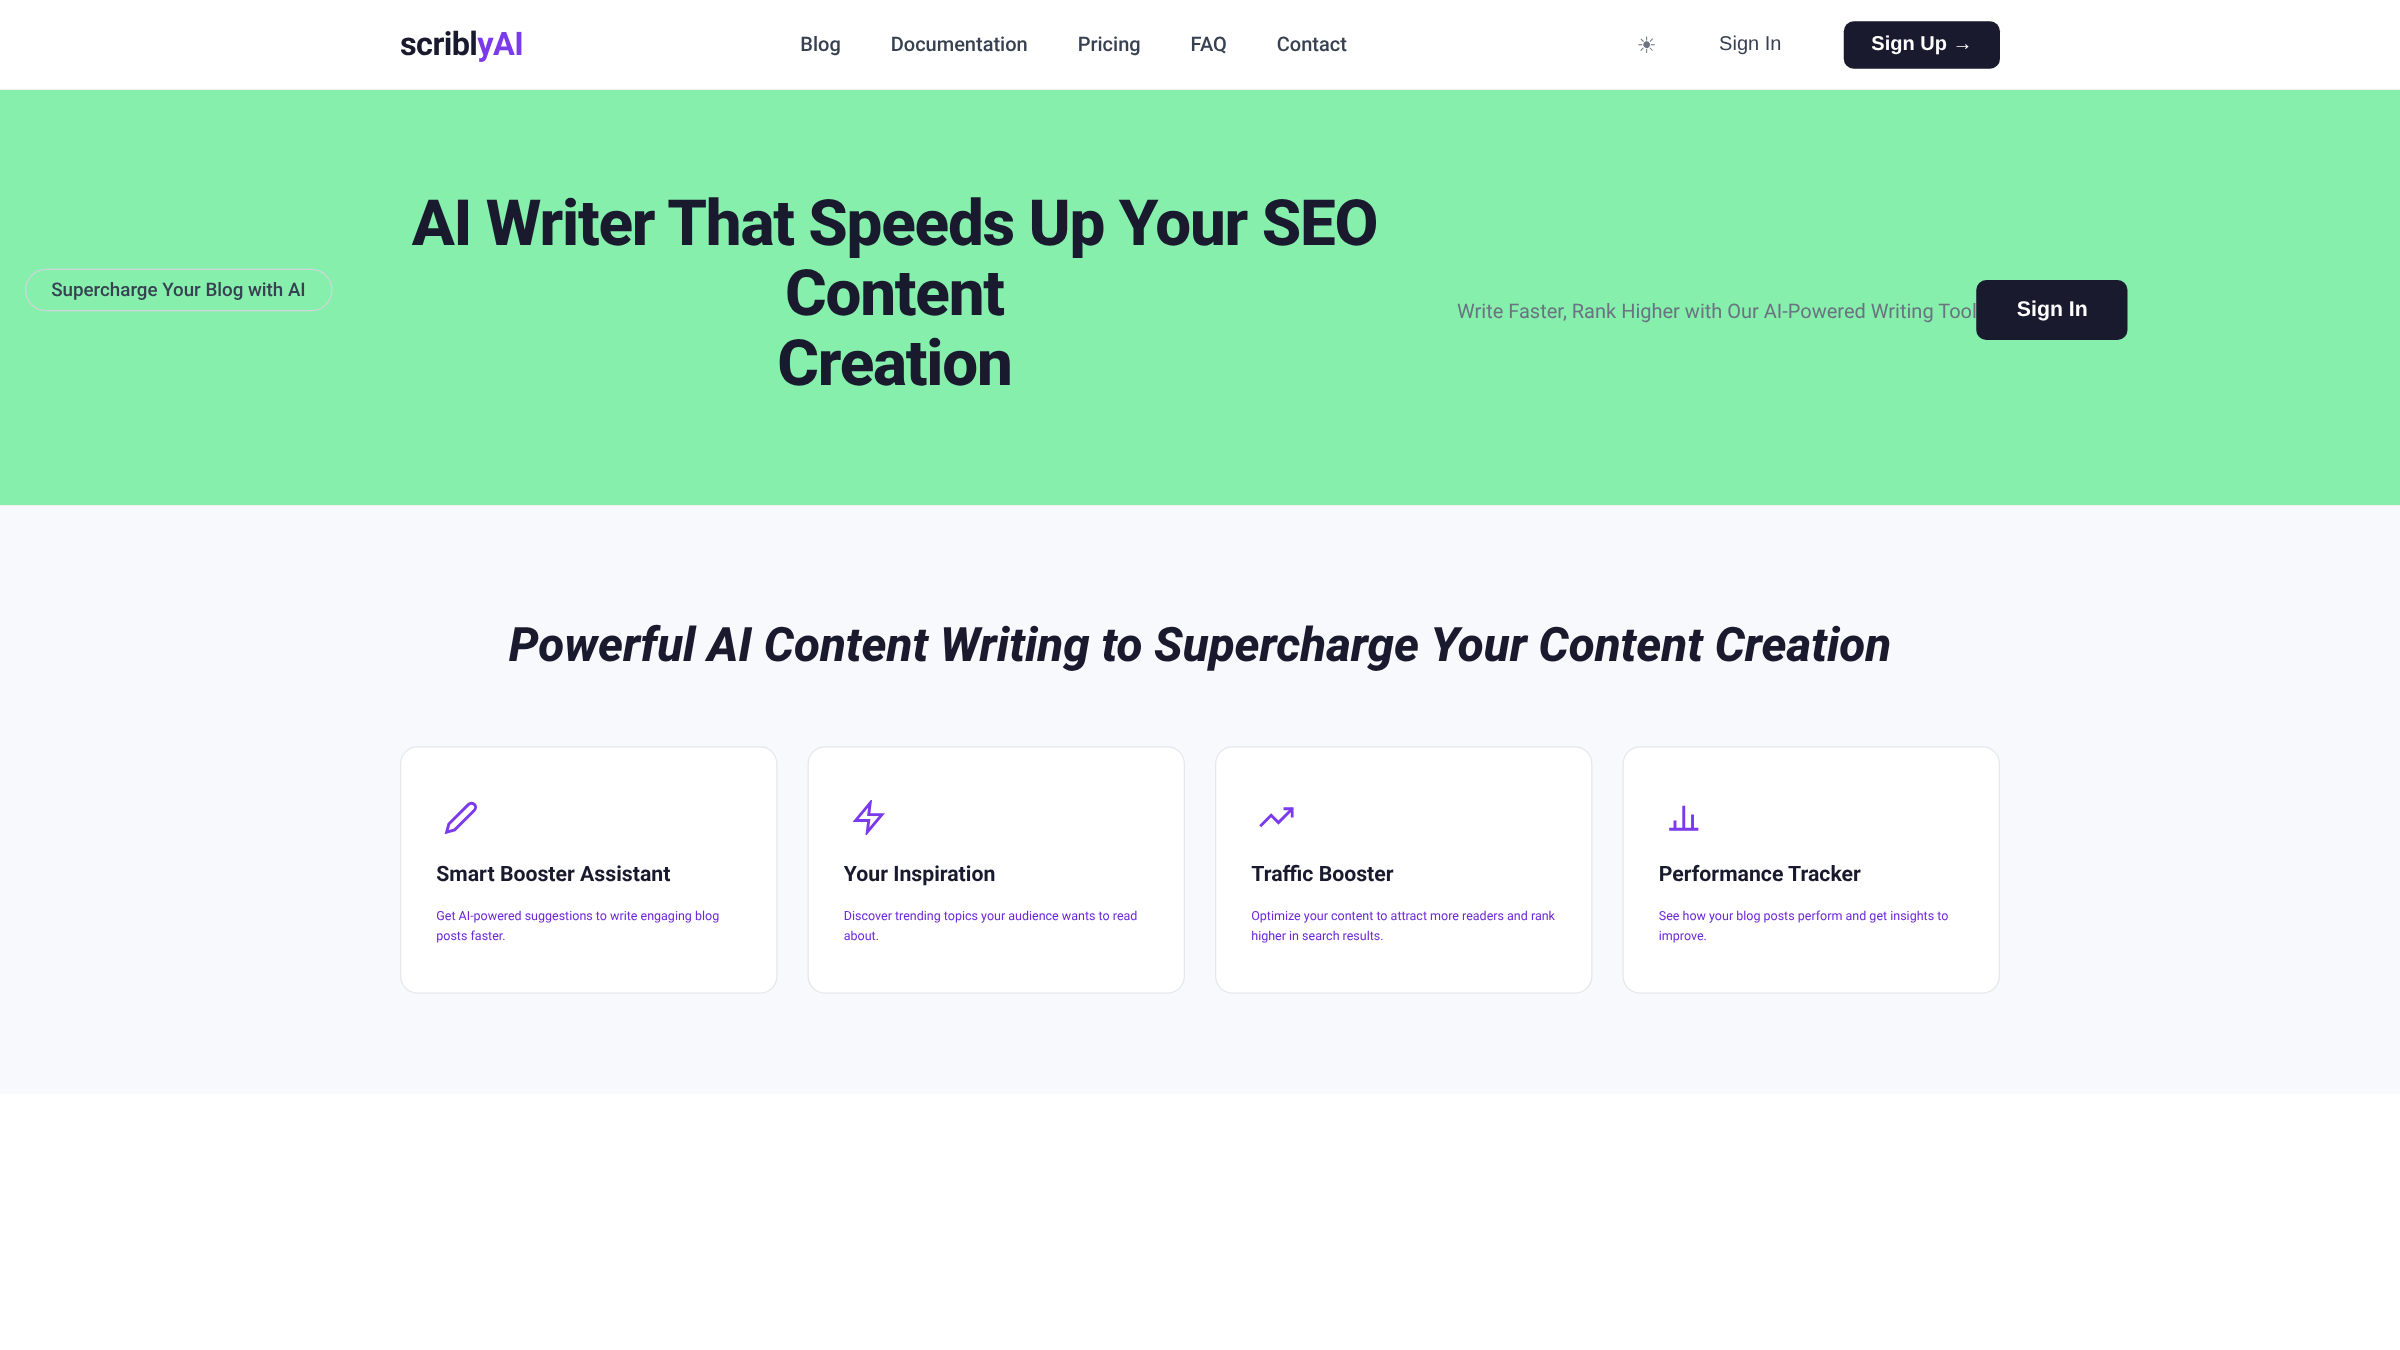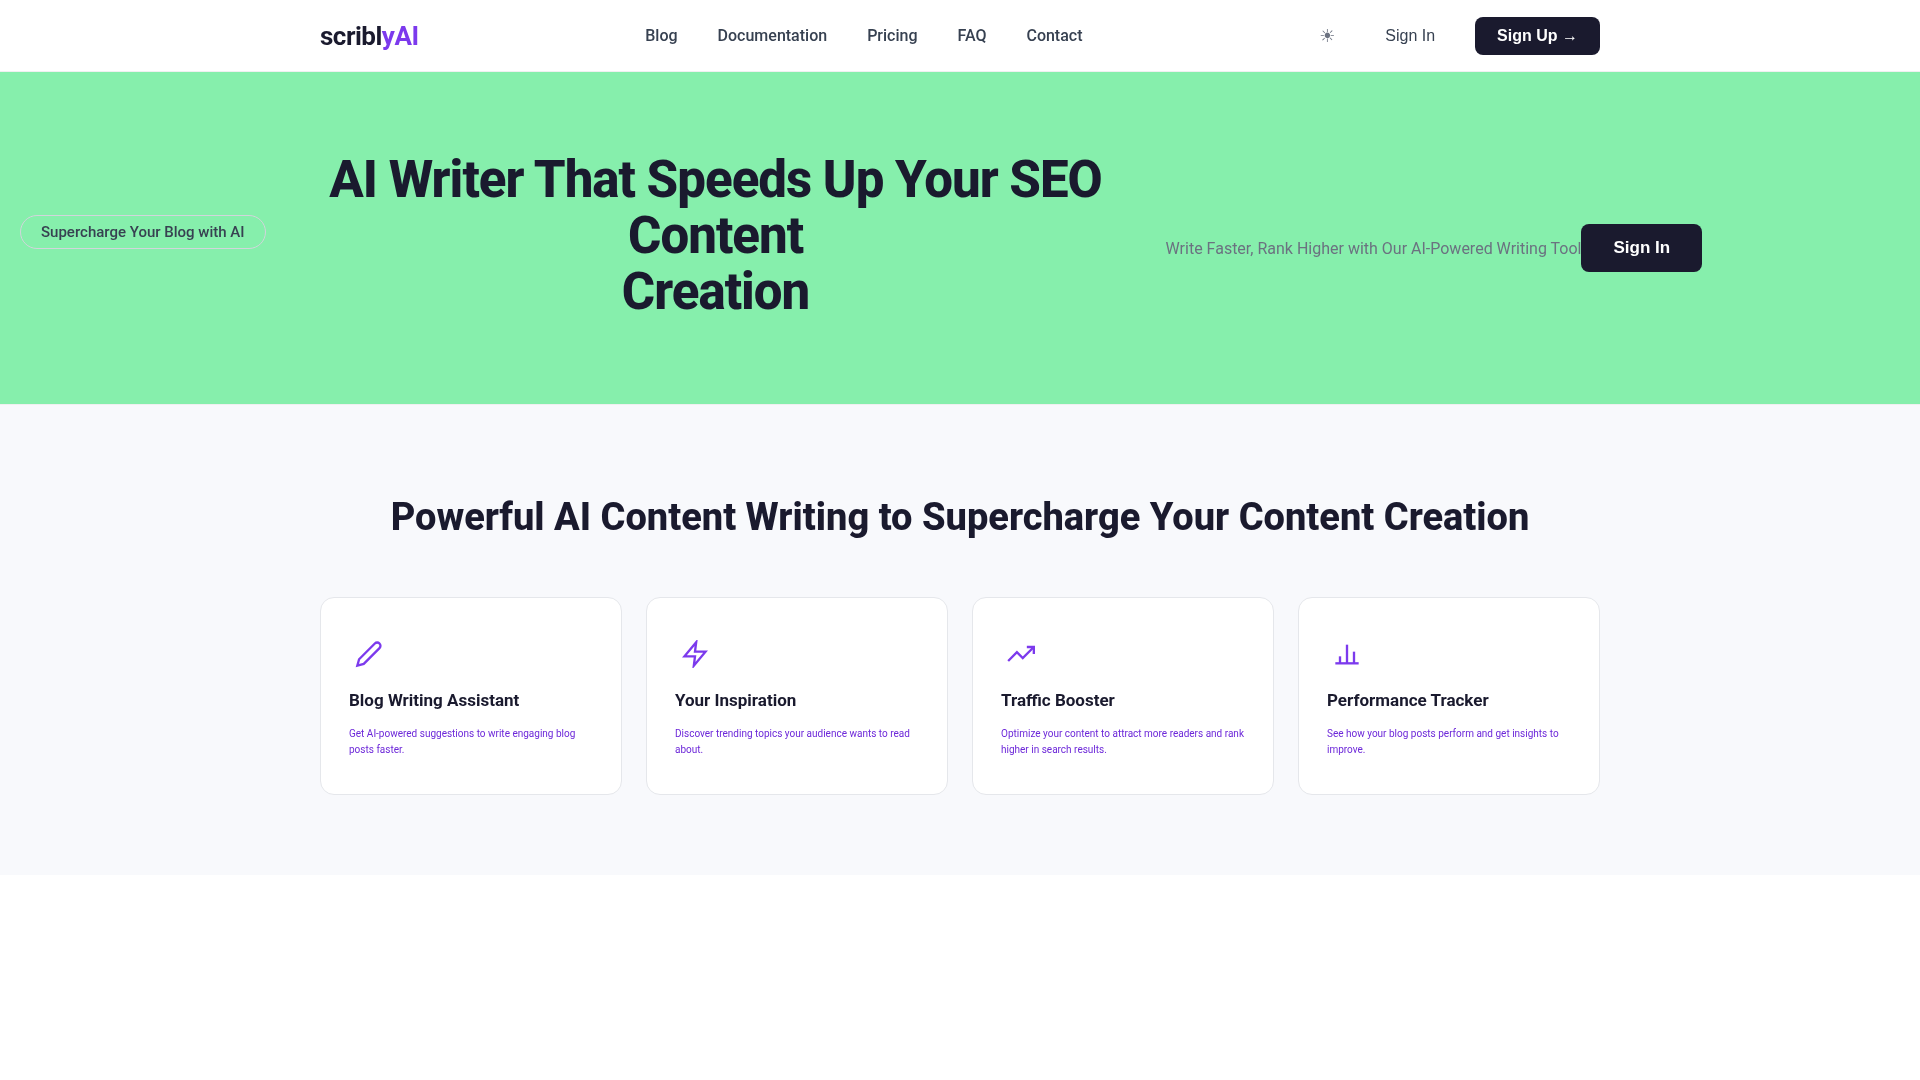--- a/index.html
+++ b/index.html
@@ -74,20 +74,21 @@
       color: #fff;
       border: none;
       border-radius: 8px;
       padding: 10px 22px;
       font-size: 16px;
       font-weight: 600;
       cursor: pointer;
       display: flex;
       align-items: center;
       gap: 8px;
+      margin-left: 10px;
     }
 
     
     .hero {
       display: flex;
       flex-direction: row;
       align-items: center;
       padding: 80px 20px 60px;
       text-align: center;
       background: #86efac;
@@ -145,20 +146,21 @@
       background: #f8f9fc;
       padding: 90px 320px 80px;
     }
     .features-title {
       font-size: 38px;
       font-weight: 800;
       text-align: center;
       color: #1a1a2e;
       margin-bottom: 56px;
       line-height: 1.2;
+      font-style: italic;
     }
     .features-grid {
       display: grid;
       grid-template-columns: repeat(4, 1fr);
       gap: 24px;
     }
     .feature-card {
       background: #fff;
       border: 1.5px solid #e5e7eb;
       border-radius: 14px;
@@ -239,21 +241,21 @@
 <section class="features-section">
   <h2 class="features-title">Powerful AI Content Writing to Supercharge Your Content Creation</h2>
   <div class="features-grid">
 
     <div class="feature-card">
       <div class="feature-icon">
         <svg viewBox="0 0 24 24" stroke="#7c3aed" stroke-width="2" fill="none">
           <path d="M17 3a2.828 2.828 0 1 1 4 4L7.5 20.5 2 22l1.5-5.5L17 3z"></path>
         </svg>
       </div>
-      <div class="feature-name">Blog Writing Assistant</div>
+      <div class="feature-name">Smart Booster Assistant</div>
       <div class="feature-desc">Get AI-powered suggestions to write engaging blog posts faster.</div>
     </div>
 
     <div class="feature-card">
       <div class="feature-icon">
         <svg viewBox="0 0 24 24" stroke="#7c3aed" stroke-width="2" fill="none">
           <polygon points="13 2 3 14 12 14 11 22 21 10 12 10 13 2"></polygon>
         </svg>
       </div>
       <div class="feature-name">Your Inspiration</div>

